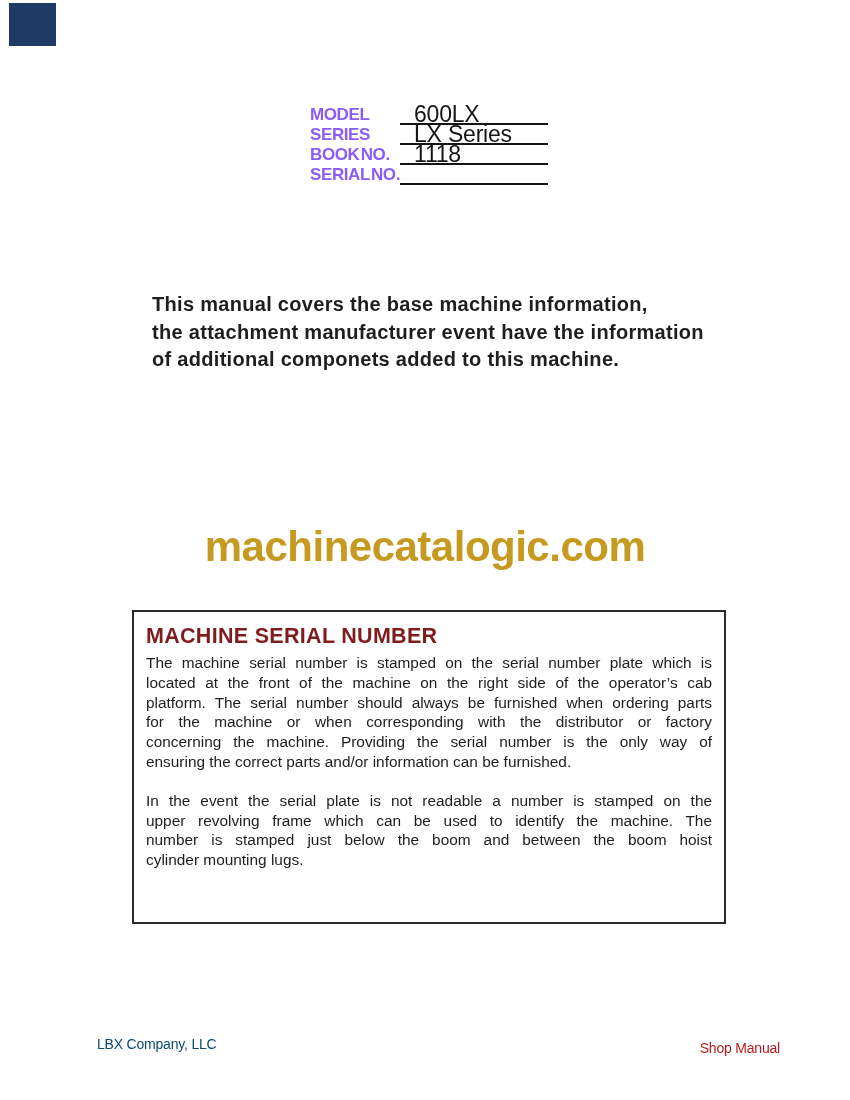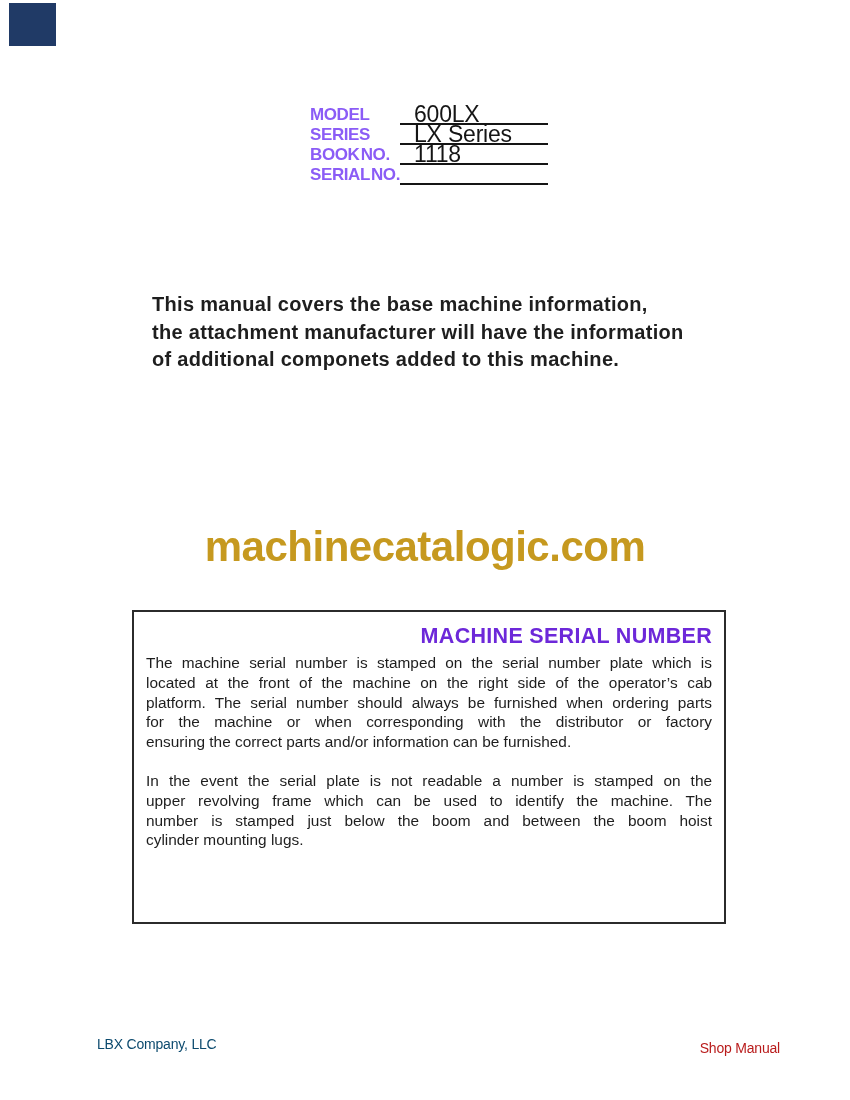--- a/index.html
+++ b/index.html
@@ -81,26 +81,26 @@
   
   .serial-box {
     position: absolute;
     left: 132px; top: 610px;
     width: 594px; height: 314px;
     border: 2px solid #2b2b2b;
     background: #ffffff;
     padding: 11px 12px 0 12px;
   }
   .serial-box-title {
-    text-align: right;
+    text-align: left;
     font-size: 21.5px;
     font-weight: bold;
     letter-spacing: 0.3px;
     line-height: 26px;
-    color: #6d28d9;
+    color: #7f1d1d;
   }
   .box-paragraph {
     font-size: 15.4px;
     line-height: 19.8px;
     color: #1e1e1e;
   }
   .box-paragraph.p1 { margin-top: 4px; }
   .box-paragraph.p2 { margin-top: 19px; }
   .jline { text-align: justify; text-align-last: justify; }
   .jline.last { text-align-last: left; }
@@ -143,34 +143,35 @@
     <div class="spec-value">1118</div>
   </div>
   <div class="spec-row">
     <div class="spec-label">SERIAL NO.</div>
     <div class="spec-value"></div>
   </div>
 </div>
 
 <div class="intro">
   <div>This manual covers the base machine information,</div>
-  <div>the attachment manufacturer will have the information</div>
+  <div>the attachment manufacturer event have the information</div>
   <div>of additional componets added to this machine.</div>
 </div>
 
 <div class="site-banner" style="color: rgb(198, 153, 31);">machinecatalogic.com</div>
 
 <div class="serial-box">
   <div class="serial-box-title">MACHINE SERIAL NUMBER</div>
 
   <div class="box-paragraph p1">
     <div class="jline">The machine serial number is stamped on the serial number plate which is</div>
     <div class="jline">located at the front of the machine on the right side of the operator’s cab</div>
     <div class="jline">platform.  The serial number should always be furnished when ordering parts</div>
     <div class="jline">for the machine or when corresponding with the distributor or factory</div>
+    <div class="jline">concerning the machine.  Providing the serial number is the only way of</div>
     <div class="jline last">ensuring the correct parts and/or information can be furnished.</div>
   </div>
 
   <div class="box-paragraph p2">
     <div class="jline">In the event the serial plate is not readable a number is stamped on the</div>
     <div class="jline">upper revolving frame which can be used to identify the machine.  The</div>
     <div class="jline">number is stamped just below the boom and between the boom hoist</div>
     <div class="jline last">cylinder mounting lugs.</div>
   </div>
 </div>

